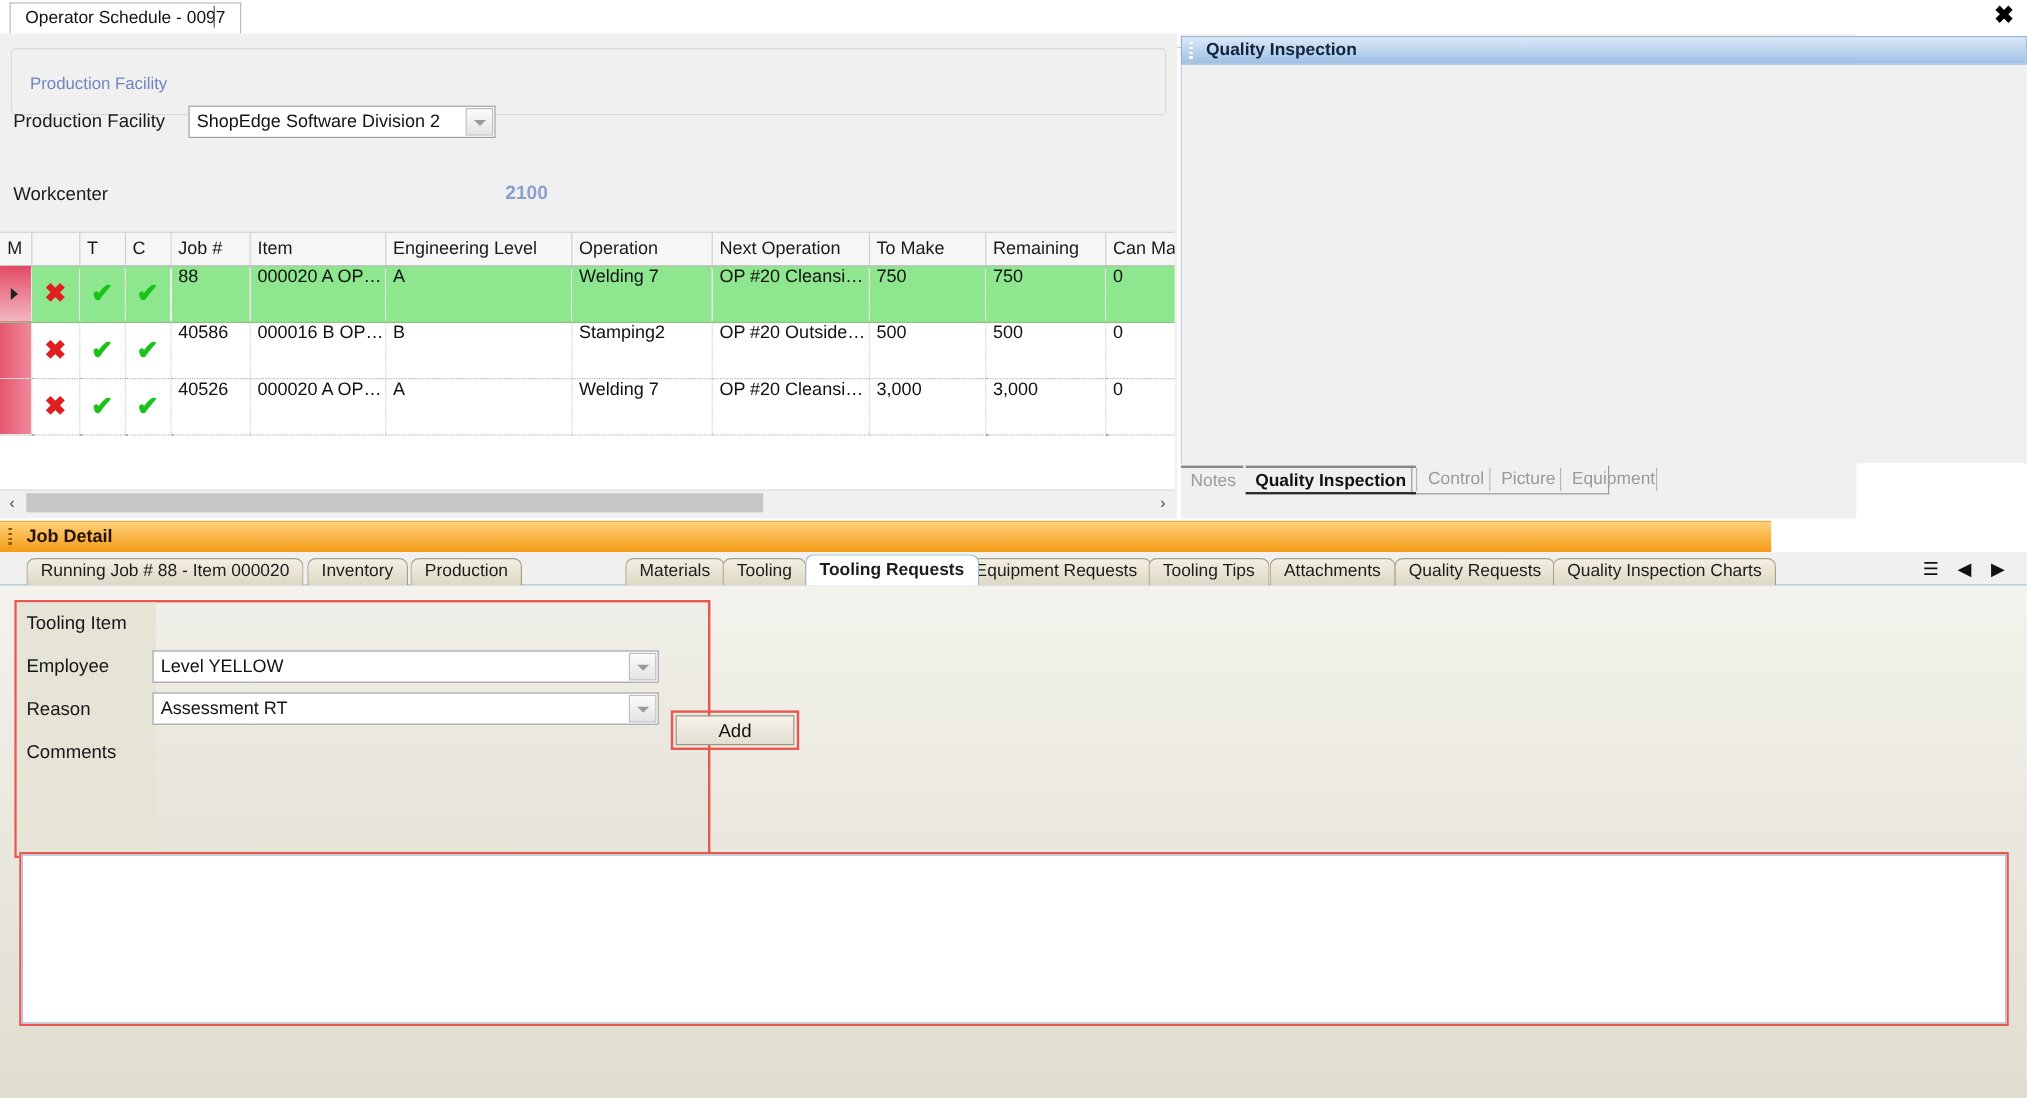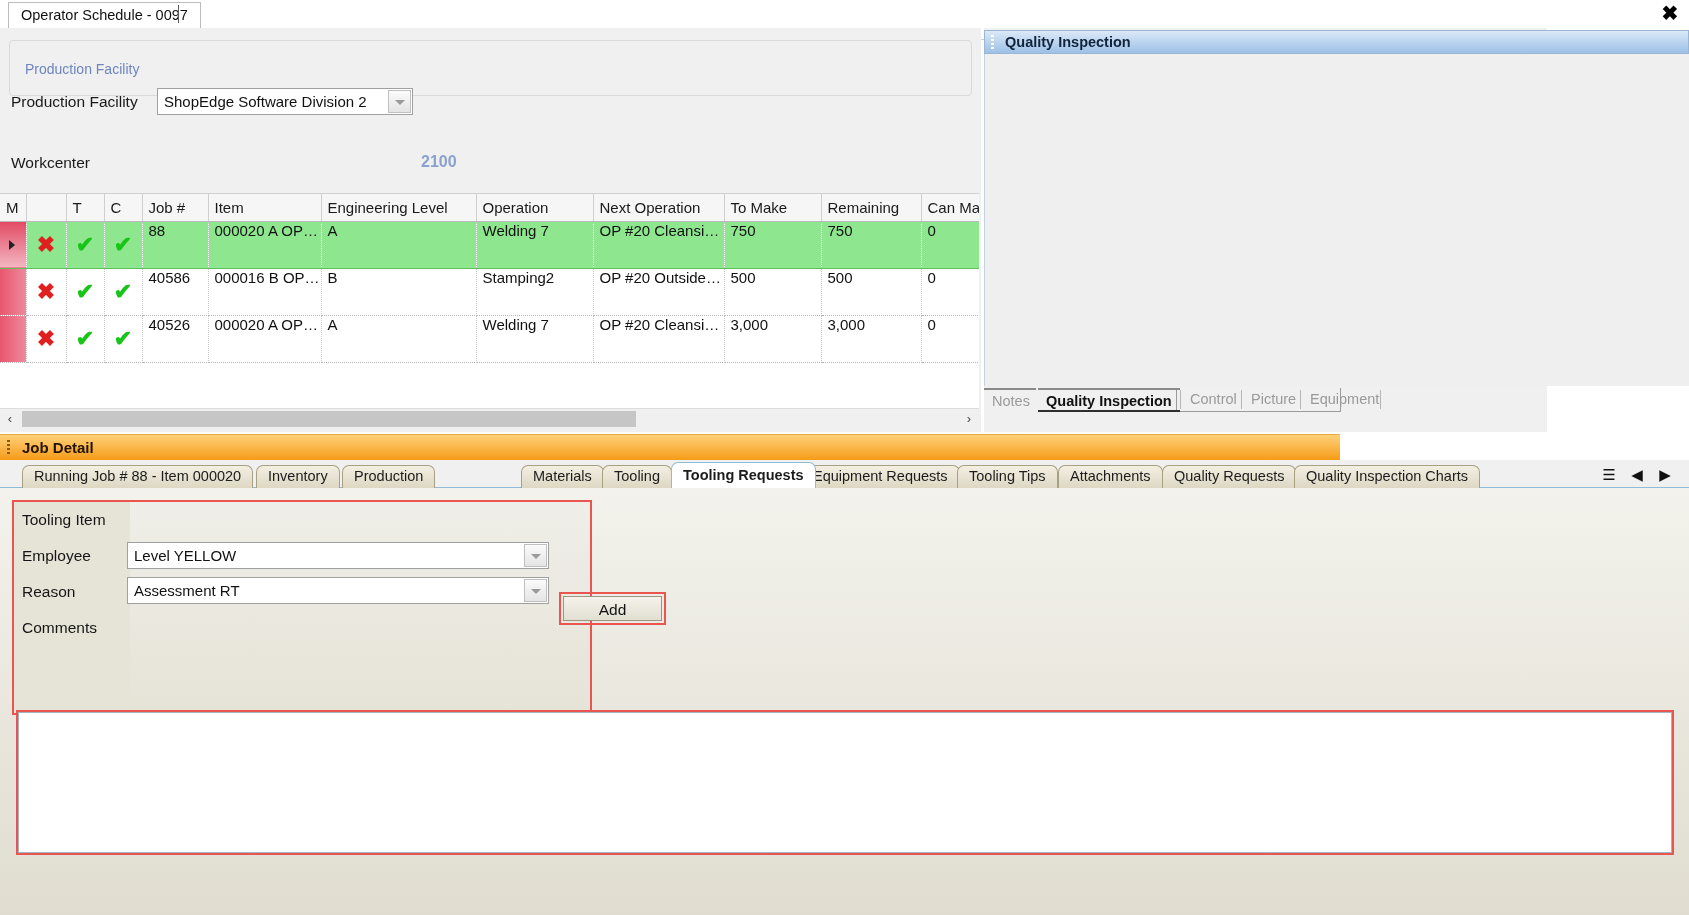--- a/index.html
+++ b/index.html
@@ -195,21 +195,21 @@
   .qi-sep {
     position: absolute; top: 2px; width: 1px; height: 19px; background: #b6b6b6;
   }
   #qi-box {
     position: absolute; left: 192px; top: 0; width: 165px; height: 24px;
     border: 1px solid #9a9a9a; border-top: none;
   }
 
   
   #jd-caption {
-    position: absolute; left: 0; top: 434px; width: 1340px; height: 26px;
+    position: absolute; left: 0; top: 434px; width: 1476px; height: 26px;
     background: linear-gradient(180deg,#ffd07a,#f59c17);
     border-top: 1px solid #e8a93f;
     color: #231300; font-weight: bold; font-size: 15px;
     line-height: 25px; padding-left: 22px;
   }
   #jd-grip {
     position: absolute; left: 7px; top: 5px; width: 3px; height: 16px;
     background: repeating-linear-gradient(#8a5c00 0 2px, transparent 2px 4px);
   }
 

